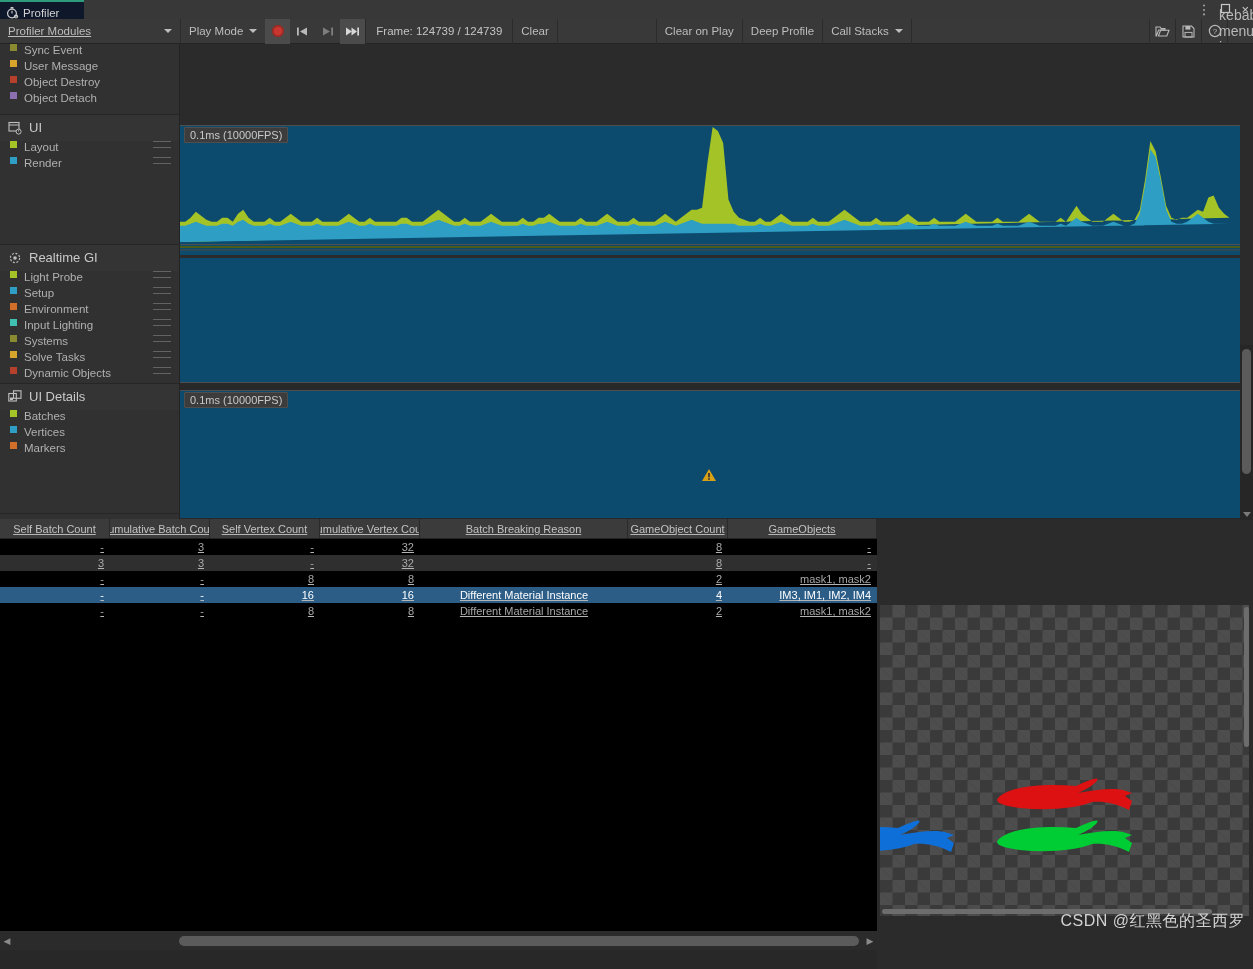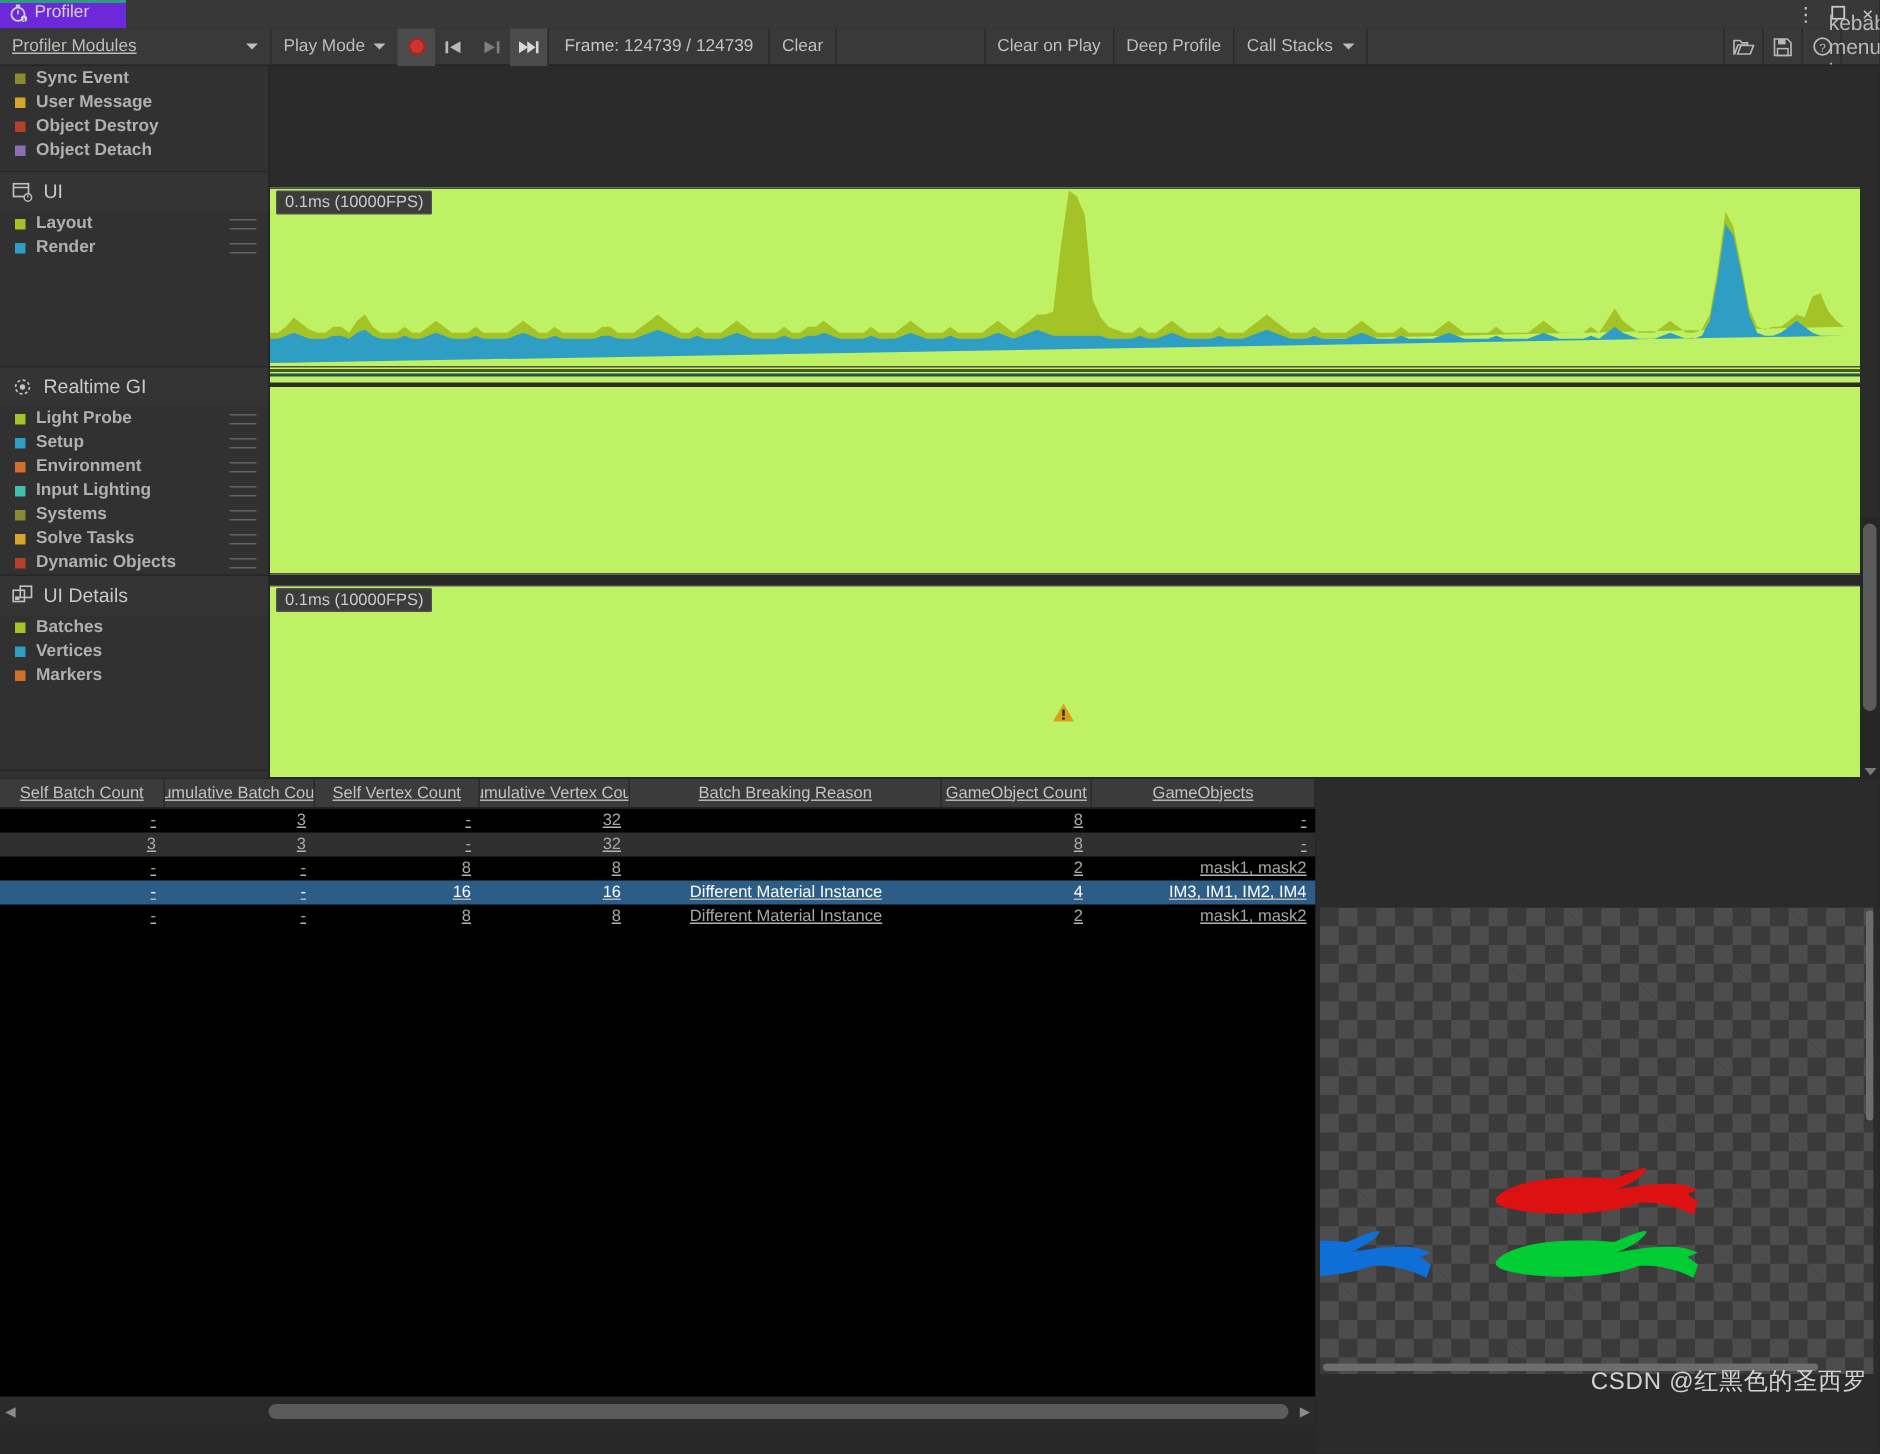--- a/index.html
+++ b/index.html
@@ -14,23 +14,23 @@
   .app { position:relative; width:1253px; height:969px; }
 
   
   .titlebar {
     position:absolute; left:0; top:0; width:1253px; height:19px;
     background:#383838;
     display:flex; align-items:flex-end;
   }
   .tab {
     height:19px; width:84px;
-    background:#6d28d9;
+    background:#0f172a;
     border-top:2px solid #2c9c7c;
-    display:flex; align-items:flex-start; gap:4px;
+    display:flex; align-items:flex-end; gap:4px;
     padding:0 6px;
     font-size:11.5px; color:#d2d2d2;margin-top:15px;
   }
   .tab .tabicon { width:13px; height:13px; position:relative; flex:0 0 auto; }
   .winbtns { position:absolute; right:4px; top:0; height:19px; display:flex; align-items:center; gap:10px; }
   .winbtn { color:#c8c8c8; font-size:13px; line-height:1; cursor:default; }
 
   
   .toolbar {
     position:absolute; left:0; top:19px; width:1253px; height:25px;
@@ -67,34 +67,34 @@
     overflow:hidden;
   }
   .mod-group { border-bottom:1px solid #262626; }
   .mod-head {
     display:flex; align-items:center; gap:7px;
     padding:4px 8px 5px 8px; height:26px;
     background:#343434;
     font-size:13px; color:#c9c9c9;
   }
   .mod-row {
-    display:flex; align-items:center; height:16px; padding:0 8px 0 10px;
-    font-size:11.5px; color:#b0b0b0;font-weight:bold;
+    display:flex; height:16px; padding:0 8px 0 10px;
+    font-size:11.5px; color:#b0b0b0;
   }
   .swatch { width:7px;height:7px;margin-right:7px; flex:0 0 auto; }
   .mod-row .label { flex:1 1 auto; white-space:nowrap; }
   .handle { width:18px; height:7px; display:flex; flex-direction:column; justify-content:space-between; opacity:.55; }
   .handle i { display:block; height:1px; background:#8d8d8d; }
   .grouppad { height:6px; }
 
   
   .micon { width:14px;height:14px;position:relative;flex:0 0 auto; }
 
   
-  .graphpane { position:absolute; background:#bef264; }
+  .graphpane { position:absolute; background:#0c4a6e; }
   #graph-ui { left:180px; top:125px; width:1060px; height:130px; }
   #graph-uid { left:180px; top:258px; width:1060px; height:125px; }
   #graph-gi { left:180px; top:390px; width:1060px; height:128px; }
   .graphtop { position:absolute; left:0; top:0; width:100%; height:1px; background:#4e4e4e; }
   .msbadge {
     position:absolute; left:4px; top:2px;
     background:#3c3c3c; color:#c9c9c9; font-size:11px;
     padding:1px 5px; border:1px solid #4e4e4e; border-radius:1px;
     z-index:3;
   }

